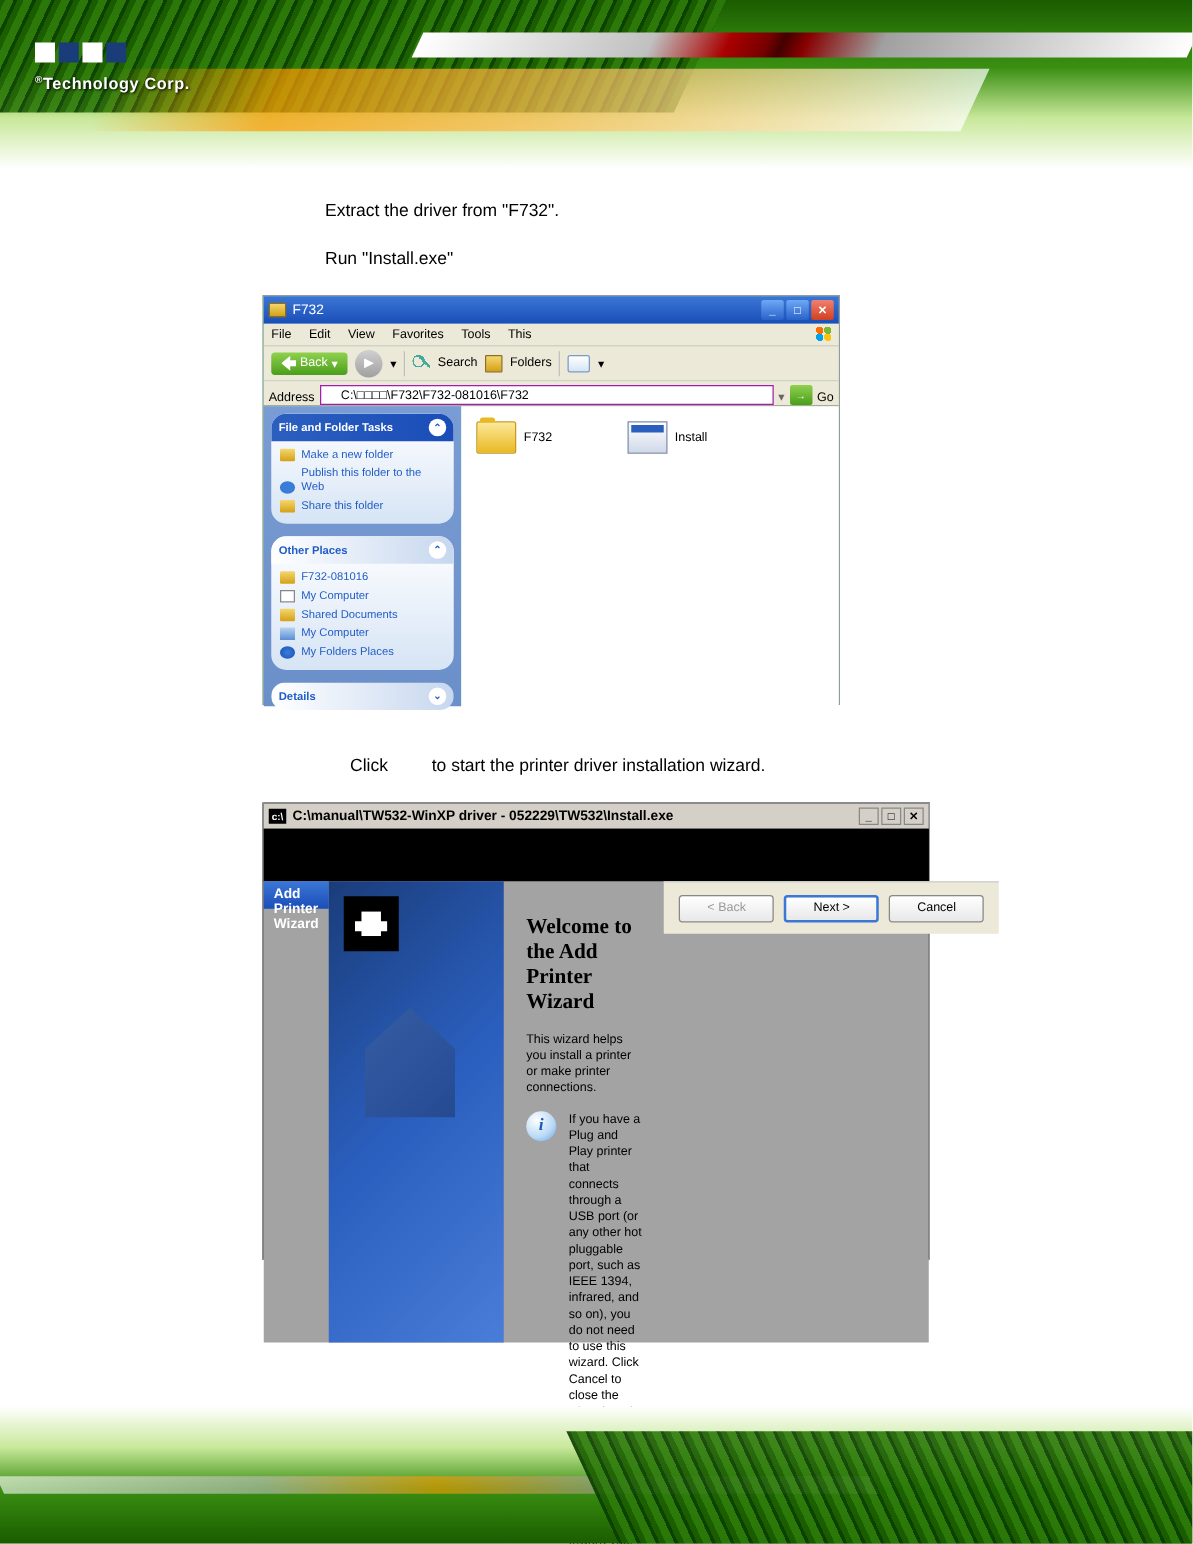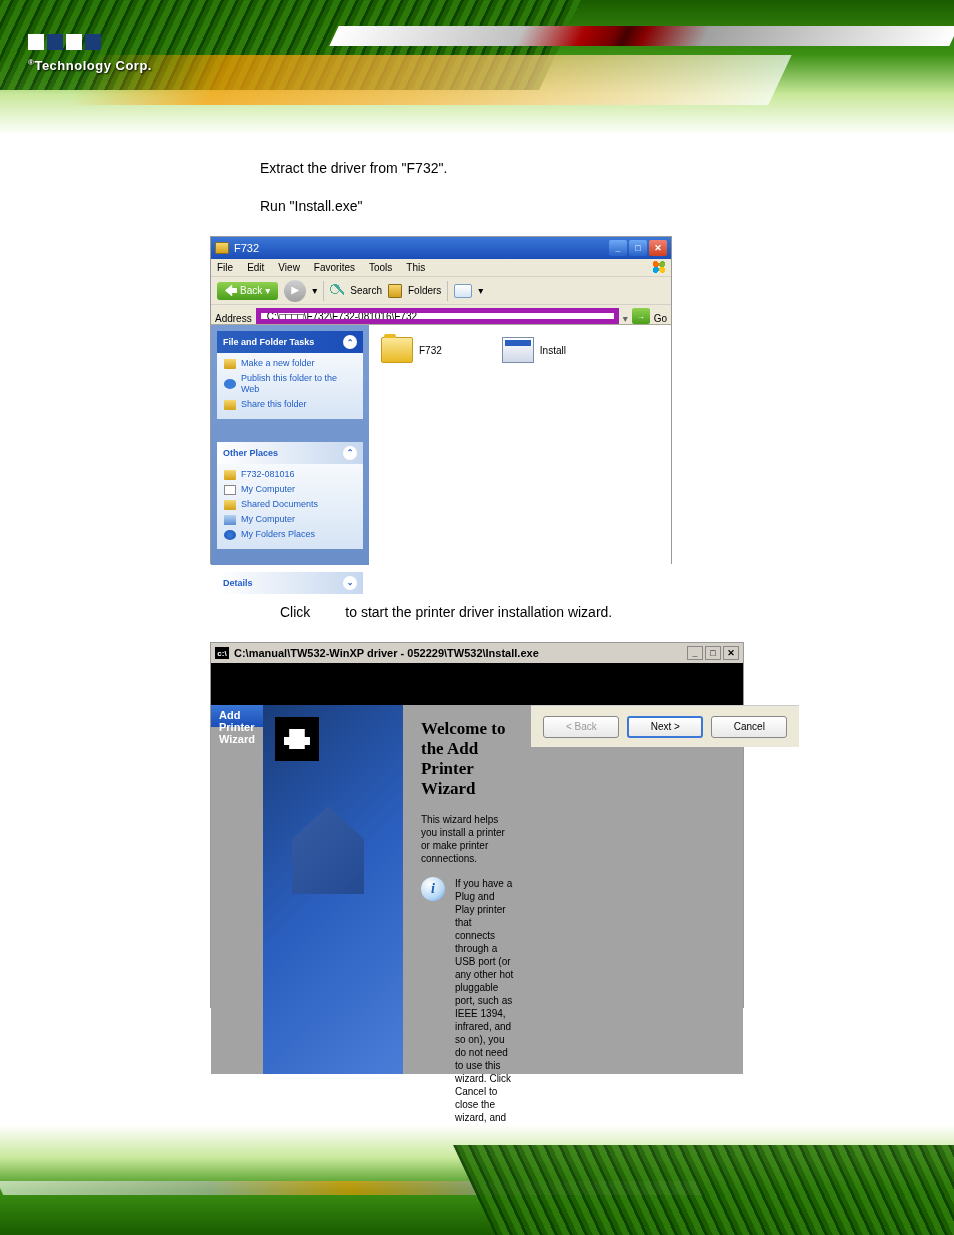--- a/index.html
+++ b/index.html
@@ -34,30 +34,30 @@
 .tbtn{display:flex;align-items:flex-start;gap:3px;padding:2px 5px;border-radius:3px}
 .tbtn.back{background:linear-gradient(180deg,#8fd14f,#4a9e1a);color:#fff;padding:3px 8px}
 .tbtn.back::before{content:"";width:12px;height:12px;background:#fff;clip-path:polygon(60% 0,60% 30%,100% 30%,100% 70%,60% 70%,60% 100%,0 50%)}
 .tbtn.fwd{width:22px;height:22px;border-radius:50%;background:linear-gradient(180deg,#d0d0d0,#a0a0a0);display:flex;align-items:center;justify-content:center}
 .tbtn.fwd::before{content:"";width:8px;height:8px;background:#fff;clip-path:polygon(0 0,100% 50%,0 100%)}
 .tico{width:14px;height:14px;display:inline-block}
 .tico.search{background:radial-gradient(circle at 35% 35%,transparent 4px,#4a9 4px 5px,transparent 5px),linear-gradient(45deg,transparent 60%,#4a9 60% 70%,transparent 70%)}
 .tico.folders{background:linear-gradient(180deg,#f5d76e,#d4a017);border:1px solid #8a6d1f;border-radius:1px}
 .tico.views{width:18px;height:14px;border:1px solid #7a9cc6;background:linear-gradient(180deg,#fff,#d6e4f5);border-radius:2px}
 .addrbar{height:20px;background:#ece9d8;display:flex;align-items:flex-end;padding:0 4px;gap:4px;font-size:10px;border-bottom:1px solid #aca899}
-.addrbar input{flex:1;height:16px;border:5px solid #a21caf;font-size:10px;padding:0 6px;background:#fff}
+.addrbar input{flex:1;height:16px;border:1px solid #a21caf;font-size:10px;padding:0 16px;background:#fff}
 .gobtn{width:18px;height:16px;background:linear-gradient(180deg,#8fd14f,#4a9e1a);border-radius:2px;color:#fff;font-size:8px;display:flex;align-items:center;justify-content:center}
 .explorer-body{display:flex;height:240px}
 .sidepanel{width:158px;background:linear-gradient(180deg,#7a9cd4 0%,#6b8fc9 100%);padding:6px}
-.task-box{background:linear-gradient(180deg,#fff 0%,#d6e4f5 100%);border-radius:0;margin-bottom:23px;overflow:hidden;font-size:9px}
+.task-box{background:linear-gradient(180deg,#fff 0%,#d6e4f5 100%);border-radius:12px;margin-bottom:10px;overflow:hidden;font-size:9px}
 .task-hdr{background:linear-gradient(90deg,#fff 0%,#c6d7ef 100%);padding:4px 6px;font-weight:bold;color:#215dc6;display:flex;justify-content:space-between;align-items:center}
 .task-hdr.dark{background:linear-gradient(90deg,#2b5fbf 0%,#1a4db8 100%);color:#fff}
 .task-hdr .chev{width:14px;height:14px;border-radius:50%;background:#fff;color:#215dc6;display:flex;align-items:center;justify-content:center;font-size:8px}
 .task-body{padding:5px 7px;color:#215dc6}
-.task-item{display:flex;align-items:center;gap:5px;margin-bottom:4px;line-height:1.2}
+.task-item{display:flex;align-items:flex-end;gap:5px;margin-bottom:4px;line-height:1.2}
 .task-item .ico{width:12px;height:10px;flex-shrink:0;margin-top:1px}
 .ico.ifolder{background:linear-gradient(180deg,#f5d76e,#d4a017);border-radius:1px}
 .ico.iglobe{background:radial-gradient(circle,#3a7dd8 60%,#1a4db8);border-radius:50%}
 .ico.ishare{background:linear-gradient(180deg,#f5d76e,#d4a017);border-radius:1px}
 .ico.idoc{background:#fff;border:1px solid #888}
 .ico.icomp{background:linear-gradient(180deg,#b8d4f0,#5a8dd4)}
 .ico.inet{background:radial-gradient(circle,#3a7dd8,#1a4db8);border-radius:50%}
 .file-area{flex:1;background:#fff;padding:12px;display:flex;gap:60px;align-items:flex-start}
 .file-item{display:flex;align-items:center;gap:6px;font-size:10px}
 .file-item .bigfolder{width:32px;height:26px;background:linear-gradient(180deg,#fce89a,#e8b923);border:1px solid #c99a1a;border-radius:2px;position:relative}
@@ -70,21 +70,21 @@
 .cmdtitle .tspace{flex:1}
 .cmdbtn{width:16px;height:14px;background:#d4d0c8;border:1px solid #888;margin-left:2px;font-size:9px;display:flex;align-items:center;justify-content:center}
 .cmdblack{height:42px;background:#000}
 .wizard{background:#a3a3a3;height:369px;display:flex;flex-direction:row}
 .wiztitle{height:22px;background:linear-gradient(180deg,#3b77d6,#1a4db8);color:#fff;font-size:11px;font-weight:bold;padding:4px 8px}
 .wizbody{flex:1;display:flex}
 .wizleft{width:140px;background:linear-gradient(135deg,#1a3d7a 0%,#2b5fbf 50%,#4a7dd8 100%);position:relative}
 .wizleft .printer-art{position:absolute;top:90px;left:20px;width:90px;height:110px;background:linear-gradient(135deg,rgba(255,255,255,0.1),rgba(0,0,0,0.3));clip-path:polygon(10% 40%,50% 10%,90% 40%,90% 90%,10% 90%)}
 .wizicon{position:absolute;top:12px;left:12px;width:44px;height:44px;background:#000;display:flex;align-items:center;justify-content:center}
 .wizicon::before{content:"";width:26px;height:20px;background:#fff;clip-path:polygon(0 40%,20% 40%,20% 0,80% 0,80% 40%,100% 40%,100% 80%,80% 80%,80% 100%,20% 100%,20% 80%,0 80%)}
-.wizright{flex:1;padding:14px 18px;font-size:10px;color:#000}
+.wizright{flex:1;padding:26px 18px;font-size:10px;color:#000}
 .wizright h2{font-size:17px;font-weight:bold;margin-bottom:14px;font-family:Tahoma}
 .wizright p{margin-bottom:12px;line-height:1.3}
 .infobox{display:flex;gap:10px;margin-bottom:12px}
 .infobox .iicon{width:24px;height:24px;border-radius:50%;background:radial-gradient(circle at 35% 30%,#fff,#b8d8f5 60%,#5a9de8);flex-shrink:0;display:flex;align-items:center;justify-content:center;color:#1a5db8;font-weight:bold;font-size:14px;font-style:italic;font-family:Georgia}
 .wizbtns{height:42px;border-top:1px solid #ccc;background:#ece9d8;display:flex;align-items:center;justify-content:flex-end;padding:0 12px;gap:8px}
 .wbtn{width:76px;height:22px;border:1px solid #888;background:linear-gradient(180deg,#fff,#e8e8e8);font-size:10px;border-radius:3px;display:flex;align-items:center;justify-content:center}
 .wbtn.disabled{color:#999}
 .wbtn.primary{border:2px solid #3b77d6}
 .sep{width:1px;height:20px;background:#c0c0c0}
 </style>

